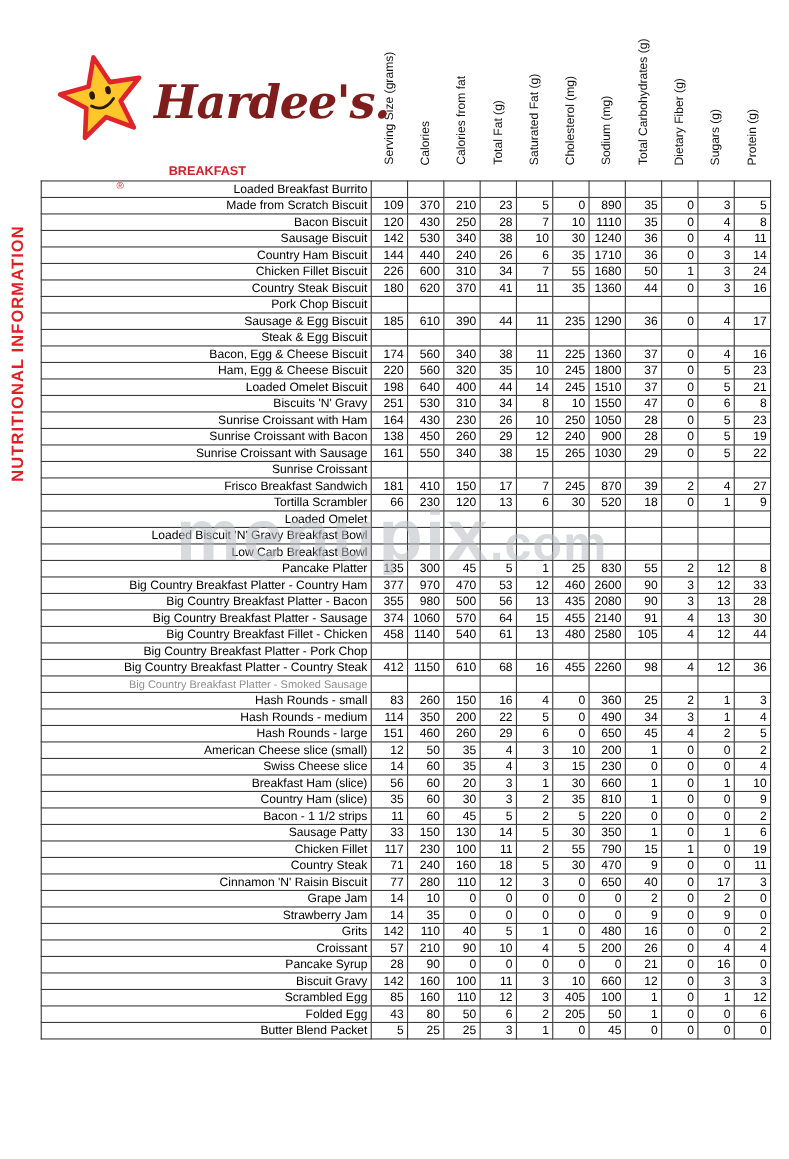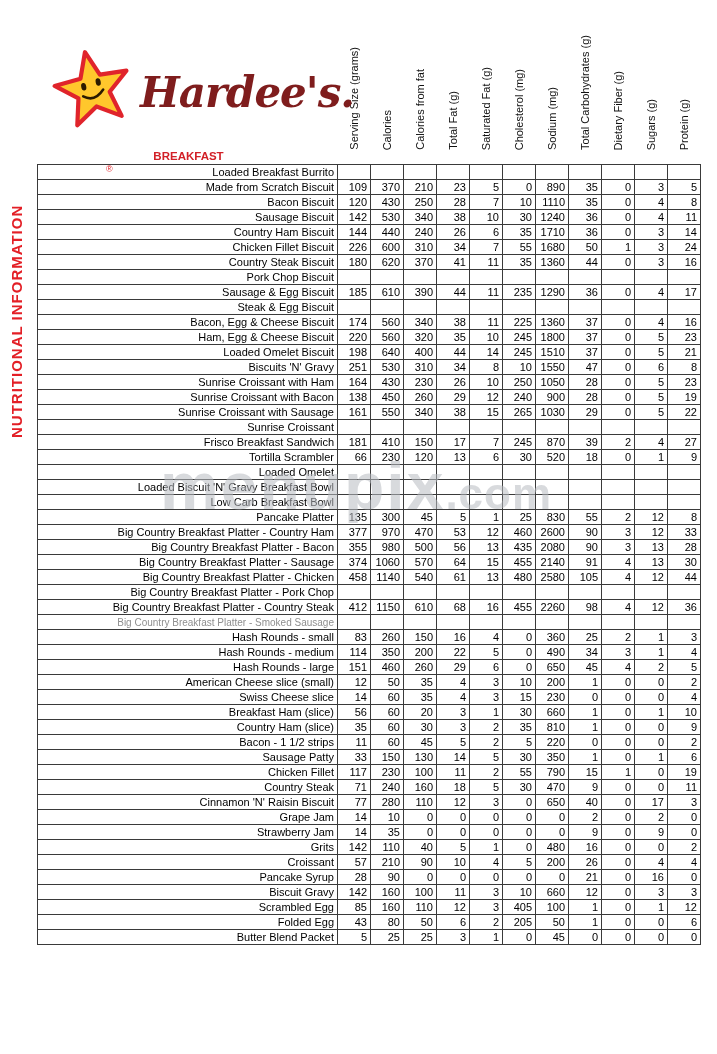--- a/index.html
+++ b/index.html
@@ -571,21 +571,21 @@
           <td class="num">64</td>
           <td class="num">15</td>
           <td class="num">455</td>
           <td class="num">2140</td>
           <td class="num">91</td>
           <td class="num">4</td>
           <td class="num">13</td>
           <td class="num">30</td>
         </tr>
         <tr>
-          <td class="name">Big Country Breakfast Platter - Chicken</td>
+          <td class="name">Big Country Breakfast Fillet - Chicken</td>
           <td class="num">458</td>
           <td class="num">1140</td>
           <td class="num">540</td>
           <td class="num">61</td>
           <td class="num">13</td>
           <td class="num">480</td>
           <td class="num">2580</td>
           <td class="num">105</td>
           <td class="num">4</td>
           <td class="num">12</td>

